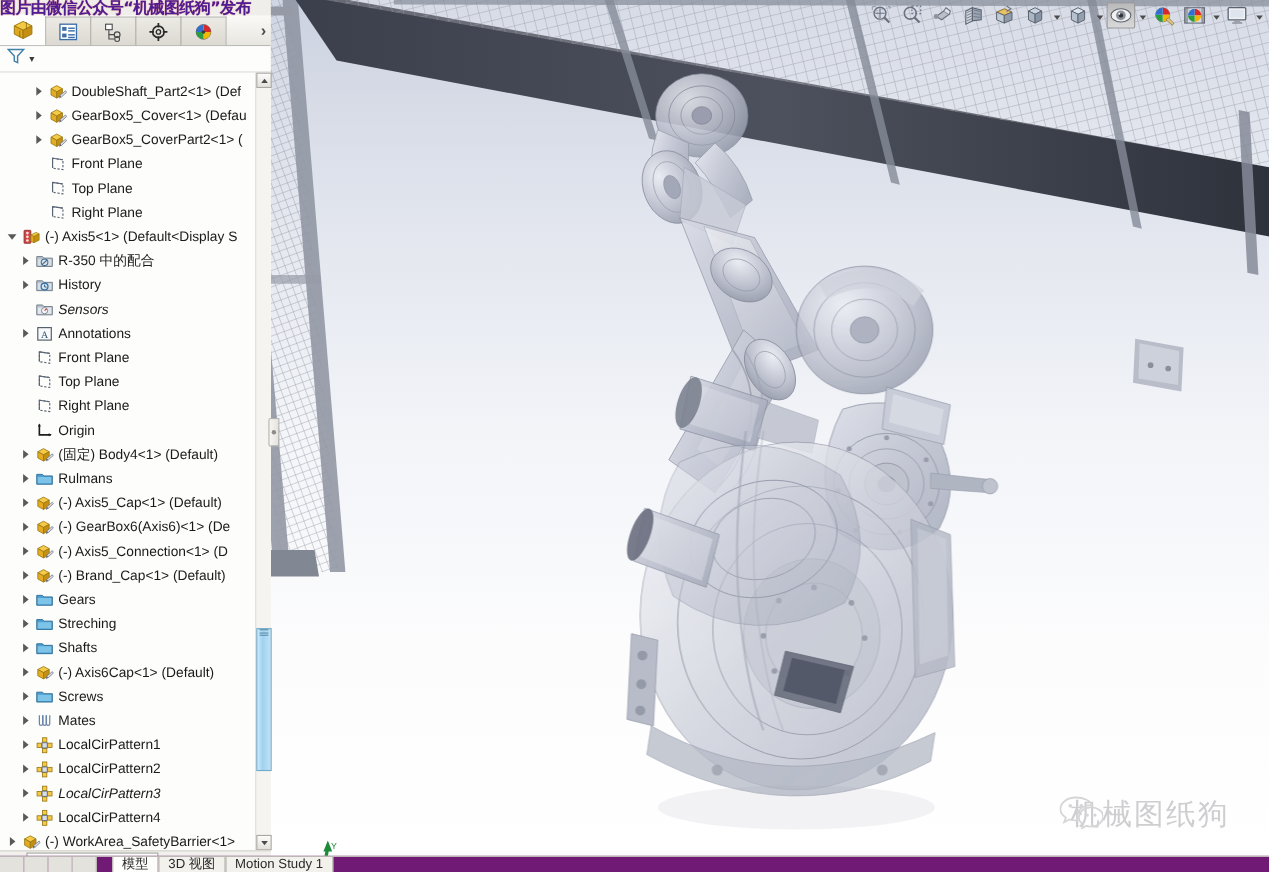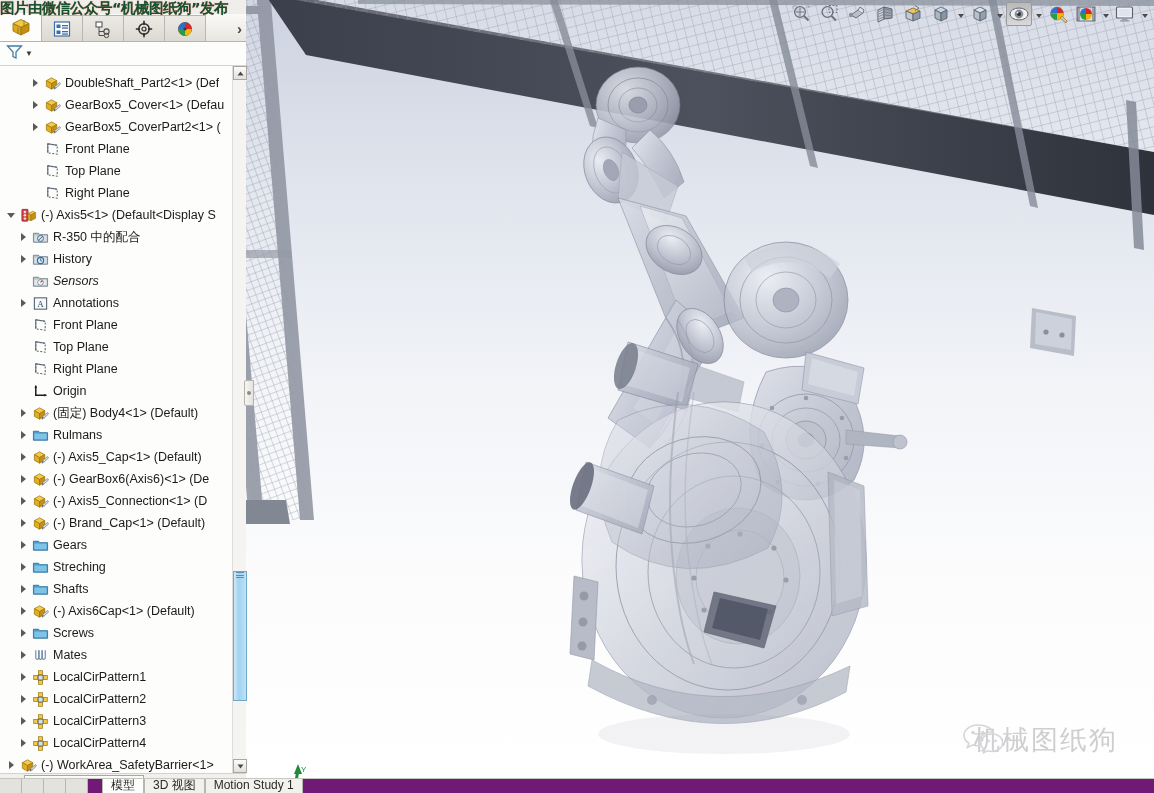--- a/index.html
+++ b/index.html
@@ -159,21 +159,21 @@
     display:flex;align-items:center;justify-content:center;
   }
   #splitter .dot { width:4px;height:4px;border-radius:50%;background:#8e8c86; }
 
   
   #banner {
     position: absolute; left:0; top:0;
     width: 300px; height: 16px;
     font-family: "DejaVu Sans", sans-serif;
     font-size: 14.5px; font-weight: bold;
-    color: #14532d;
+    color: #4c1d95;
     letter-spacing: -0.5px;
     line-height: 16px;
     white-space: nowrap;
     z-index: 60;
     text-shadow: 0 0 1px rgba(210,20,20,.6);
   }
 
   
   #hud {
     position: absolute; right: 4px; top: 1px;
@@ -1042,21 +1042,21 @@
               <svg width="17" height="17" viewBox="0 0 18 18">
                 <rect x="7" y="1.8" width="4.2" height="4.2" fill="#f6ca47" stroke="#9a7a12" stroke-width="0.8"></rect>
                 <rect x="1.8" y="7" width="4.2" height="4.2" fill="#f6ca47" stroke="#9a7a12" stroke-width="0.8"></rect>
                 <rect x="12" y="7" width="4.2" height="4.2" fill="#f6ca47" stroke="#9a7a12" stroke-width="0.8"></rect>
                 <rect x="7" y="12" width="4.2" height="4.2" fill="#f6ca47" stroke="#9a7a12" stroke-width="0.8"></rect>
                 <rect x="6.6" y="6.6" width="5" height="5" fill="#d9dde6" stroke="#5b6573" stroke-width="0.8"></rect>
               </svg>
             </span>
             <span class="tlabel">LocalCirPattern2</span>
           </div>
-          <div class="trow" style="padding-left: 16px;">
+          <div class="trow" style="padding-left: 16px; font-style: italic;">
             <span class="twist">
               <span class="tri-r"></span>
             </span>
             <span class="ticon">
               <svg width="17" height="17" viewBox="0 0 18 18">
                 <rect x="7" y="1.8" width="4.2" height="4.2" fill="#f6ca47" stroke="#9a7a12" stroke-width="0.8"></rect>
                 <rect x="1.8" y="7" width="4.2" height="4.2" fill="#f6ca47" stroke="#9a7a12" stroke-width="0.8"></rect>
                 <rect x="12" y="7" width="4.2" height="4.2" fill="#f6ca47" stroke="#9a7a12" stroke-width="0.8"></rect>
                 <rect x="7" y="12" width="4.2" height="4.2" fill="#f6ca47" stroke="#9a7a12" stroke-width="0.8"></rect>
                 <rect x="6.6" y="6.6" width="5" height="5" fill="#d9dde6" stroke="#5b6573" stroke-width="0.8"></rect>

